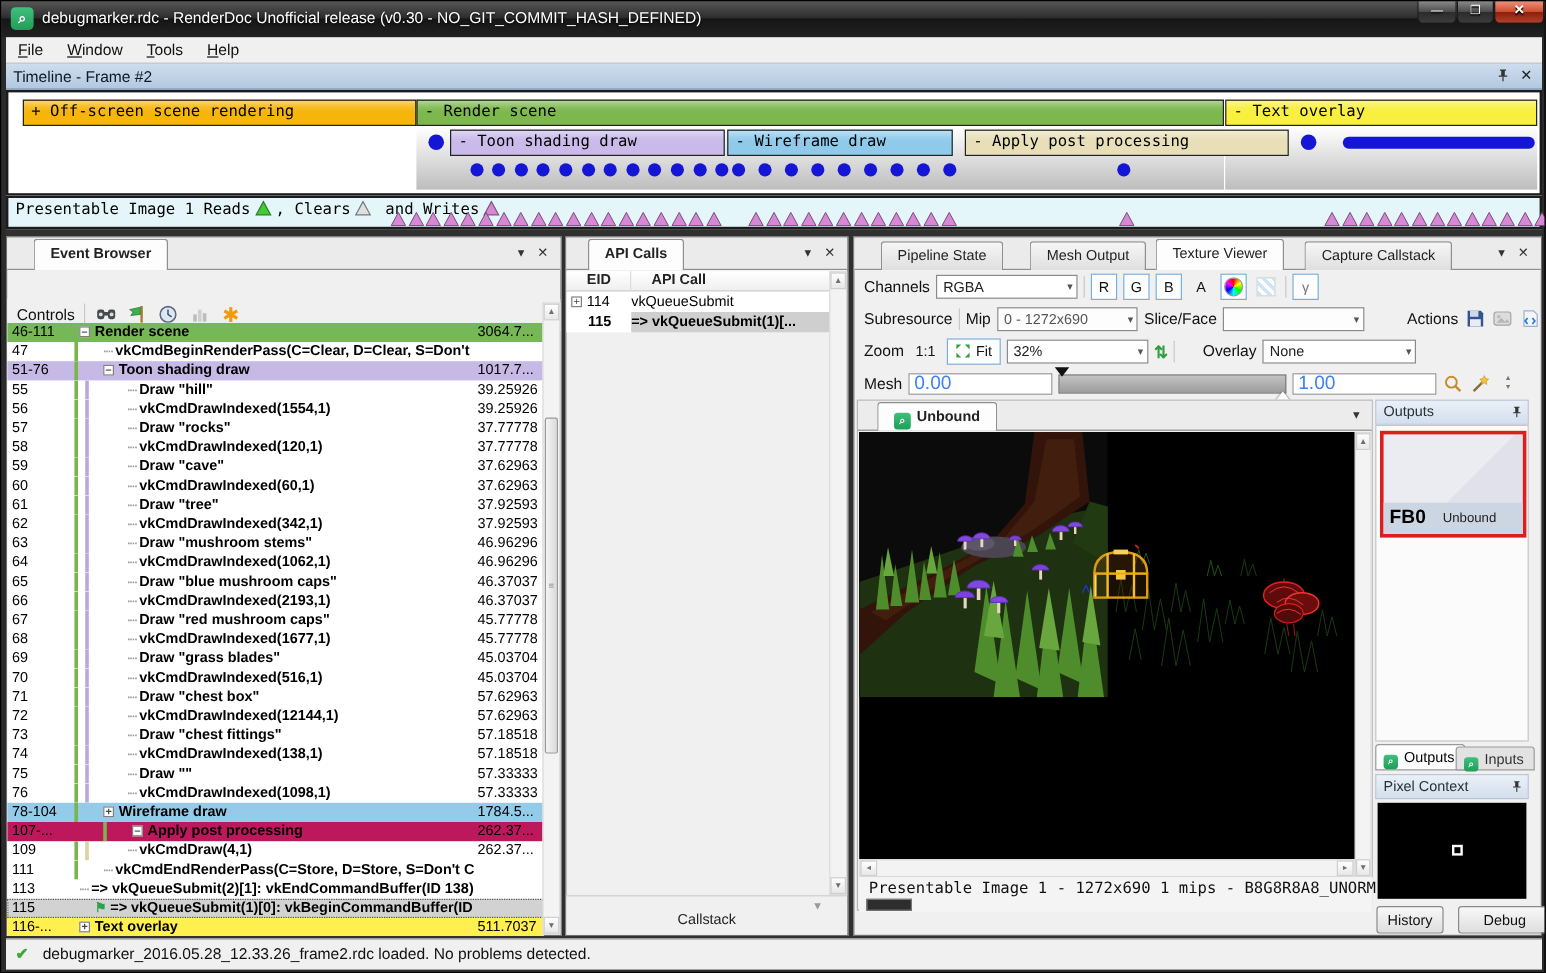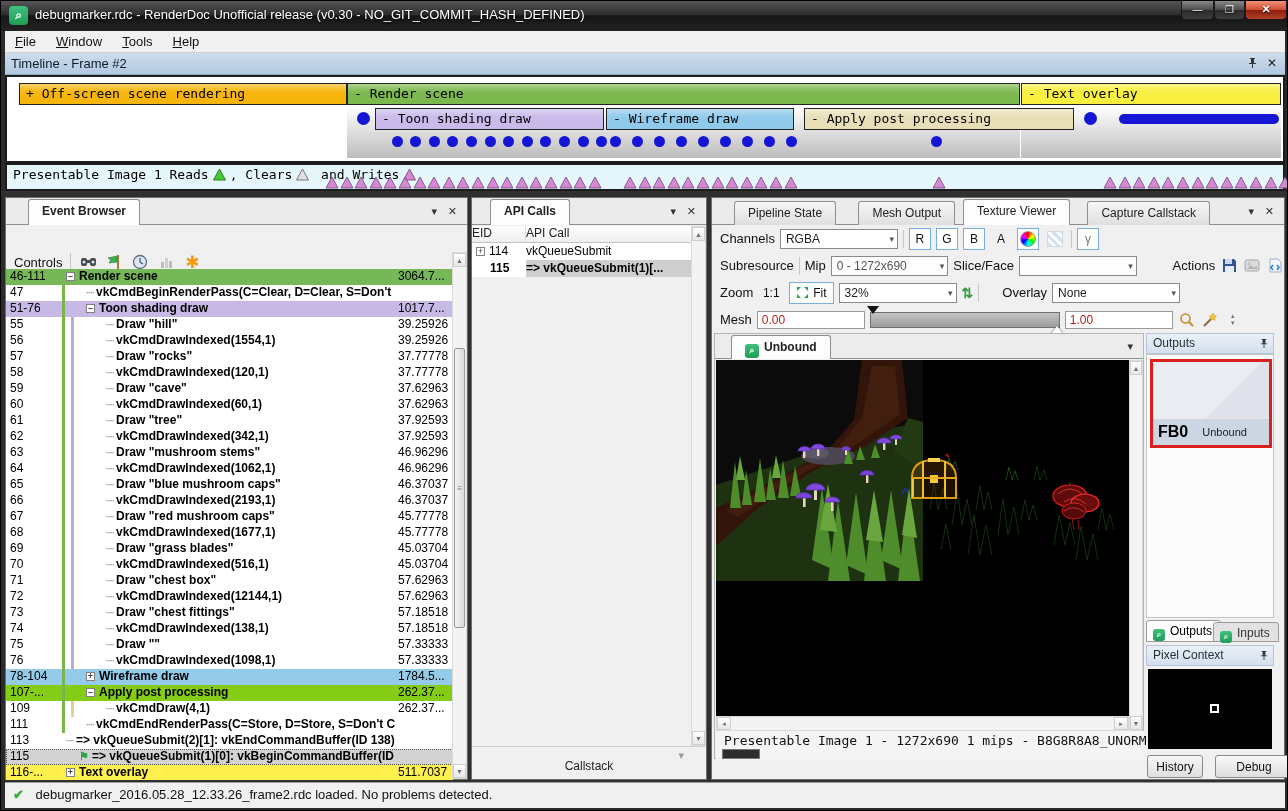--- a/index.html
+++ b/index.html
@@ -39,21 +39,21 @@
   .tri-grp svg{position:absolute;bottom:0;}
   
   .panel{position:absolute;top:166px;height:583px;background:#f0f0f0;border:1px solid #6e6e6e;}
   .tabbar{position:relative;height:27px;background:#ebebeb;border-bottom:1px solid #8f8f8f;}
   .tab{position:absolute;top:3px;height:24px;background:linear-gradient(#f6f6f6,#dfdfdf);border:1px solid #8f8f8f;border-bottom:none;
     border-radius:3px 3px 0 0;font-size:12px;padding:0 13px;line-height:23px;color:#222;white-space:nowrap;}
   .tab.active{top:1px;height:26px;background:#fdfdfd;z-index:3;}
   .tab.bold{font-weight:bold;}
   .tbico{position:absolute;top:7px;font-size:11px;color:#333;line-height:12px;}
   .colhdr{display:flex;background:linear-gradient(#ffffff,#efefef);border-bottom:1px solid #c3c3c3;font-size:12px;color:#222;height:17px;line-height:15px;}
-  .colcell{border-right:1px solid #dcdcdc;padding:0 0;overflow:hidden;white-space:nowrap;}
+  .colcell{border-right:1px solid #dcdcdc;padding:0 17px;overflow:hidden;white-space:nowrap;font-weight:bold;}
   
   #eb-toolbar{height:27px;background:#f0f0f0;display:flex;align-items:center;padding-left:8px;gap:8px;border-bottom:1px solid #e0e0e0;margin-top:24px;}
   #eb-toolbar .lbl{font-size:13px;color:#111;}
   .vsep{width:1px;height:18px;background:#c8c8c8;}
   .tool-ico{width:18px;height:18px;display:flex;align-items:center;justify-content:center;font-size:15px;}
   #eb-rows{position:absolute;left:0;top:71px;width:447px;height:511px;overflow:hidden;background:#fff;}
   .eb-row{display:flex;height:16px;line-height:15px;font-size:12px;color:#000;position:relative;}
   .eb-eid{width:54px;padding-left:4px;flex:none;}
   .eb-name{flex:1;position:relative;white-space:nowrap;overflow:hidden;font-weight:bold;}
   .eb-dur{width:58px;padding-left:3px;flex:none;}
@@ -80,21 +80,21 @@
   
   .rp-row{display:flex;align-items:center;height:27px;padding-left:8px;gap:5px;font-size:13px;color:#111;}
   .combo{background:#fff;border:1px solid #8a8a8a;height:20px;font-size:12px;color:#222;padding:0 16px 0 5px;display:flex;align-items:center;position:relative;white-space:nowrap;}
   .combo::after{content:"▾";position:absolute;right:3px;top:4px;color:#555;font-size:9px;}
   .combo.dis{color:#555;background:#fdfdfd;}
   .tgl{height:22px;min-width:22px;border:1px solid #7aaede;background:#fdfdfd;display:flex;align-items:center;justify-content:center;font-size:12px;color:#111;}
   .flat{height:22px;min-width:22px;border:1px solid transparent;display:flex;align-items:center;justify-content:center;font-size:12px;color:#111;}
   .wheel{width:16px;height:16px;border-radius:50%;background:conic-gradient(#f00,#ff0,#0f0,#0ff,#00f,#f0f,#f00);border:1px solid #999;}
   .checker{width:16px;height:16px;background:repeating-linear-gradient(45deg,#cfe3f5 0 3px,#fff 3px 6px);border:1px solid #cdd;}
   .greenarr{color:#2f9e3f;font-weight:bold;font-size:14px;}
-  .rangebox{width:108px;height:18px;background:#fff;border:1px solid #9a9a9a;font-size:12px;padding:0 4px;line-height:16px;color:#b91c1c;}
+  .rangebox{width:120px;height:18px;background:#fff;border:1px solid #9a9a9a;font-size:16px;padding:0 4px;line-height:16px;color:#3b82f6;}
   #range-track{width:190px;height:16px;background:linear-gradient(#c3c3c3,#9d9d9d);border:1px solid #6f6f6f;position:relative;}
   #range-min-h{position:absolute;left:-4px;top:-7px;width:0;height:0;border-left:6px solid transparent;border-right:6px solid transparent;border-top:8px solid #111;}
   #range-max-h{position:absolute;right:-4px;bottom:-7px;width:0;height:0;border-left:6px solid transparent;border-right:6px solid transparent;border-bottom:8px solid #fff;filter:drop-shadow(0 0 1px #555);}
   
   #tex-area{position:absolute;left:2px;top:135px;width:430px;height:426px;background:#f0f0f0;border:1px solid #b5b5b5;}
   #tex-tabbar{position:relative;height:25px;background:#ececec;border-bottom:1px solid #8f8f8f;}
   #tex-viewer{position:absolute;left:1px;top:26px;width:413px;height:356px;background:#000;overflow:hidden;}
   #tex-status{position:absolute;left:1px;top:397px;width:428px;height:29px;background:#f4f4f4;}
   #tex-status .txt{font-size:13px;color:#111;padding:2px 0 0 8px;white-space:nowrap;}
   #tex-swatch{position:absolute;left:6px;top:18px;width:38px;height:10px;background:#2e2e2e;border:1px solid #777;}
@@ -501,21 +501,21 @@
           <div class="eb-row">
             <div class="eb-eid">76</div>
             <div class="eb-name"><div class="stripe" style="left: 2px; background: rgb(121, 181, 75);"></div><div class="stripe" style="left: 11px; background: rgb(185, 168, 222);"></div><span style="margin-left: 46px;"><span class="leafdots">····</span><span>vkCmdDrawIndexed(1098,1)</span></span></div>
             <div class="eb-dur">57.33333</div>
           </div>
           <div class="eb-row" style="background: rgb(147, 203, 233);">
             <div class="eb-eid">78-104</div>
             <div class="eb-name"><div class="stripe" style="left: 2px; background: rgb(121, 181, 75);"></div><span style="margin-left: 26px;"><span class="exp">+</span><span>Wireframe draw</span></span></div>
             <div class="eb-dur">1784.5...</div>
           </div>
-          <div class="eb-row" style="background: #84cc16;">
+          <div class="eb-row" style="background: #be185d; gap: 24px;">
             <div class="eb-eid">107-...</div>
             <div class="eb-name"><div class="stripe" style="left: 2px; background: rgb(121, 181, 75);"></div><span style="margin-left: 26px;"><span class="exp">–</span><span>Apply post processing</span></span></div>
             <div class="eb-dur">262.37...</div>
           </div>
           <div class="eb-row">
             <div class="eb-eid">109</div>
             <div class="eb-name"><div class="stripe" style="left: 2px; background: rgb(121, 181, 75);"></div><div class="stripe" style="left: 11px; background: rgb(221, 210, 160);"></div><span style="margin-left: 46px;"><span class="leafdots">····</span><span>vkCmdDraw(4,1)</span></span></div>
             <div class="eb-dur">262.37...</div>
           </div>
           <div class="eb-row">

